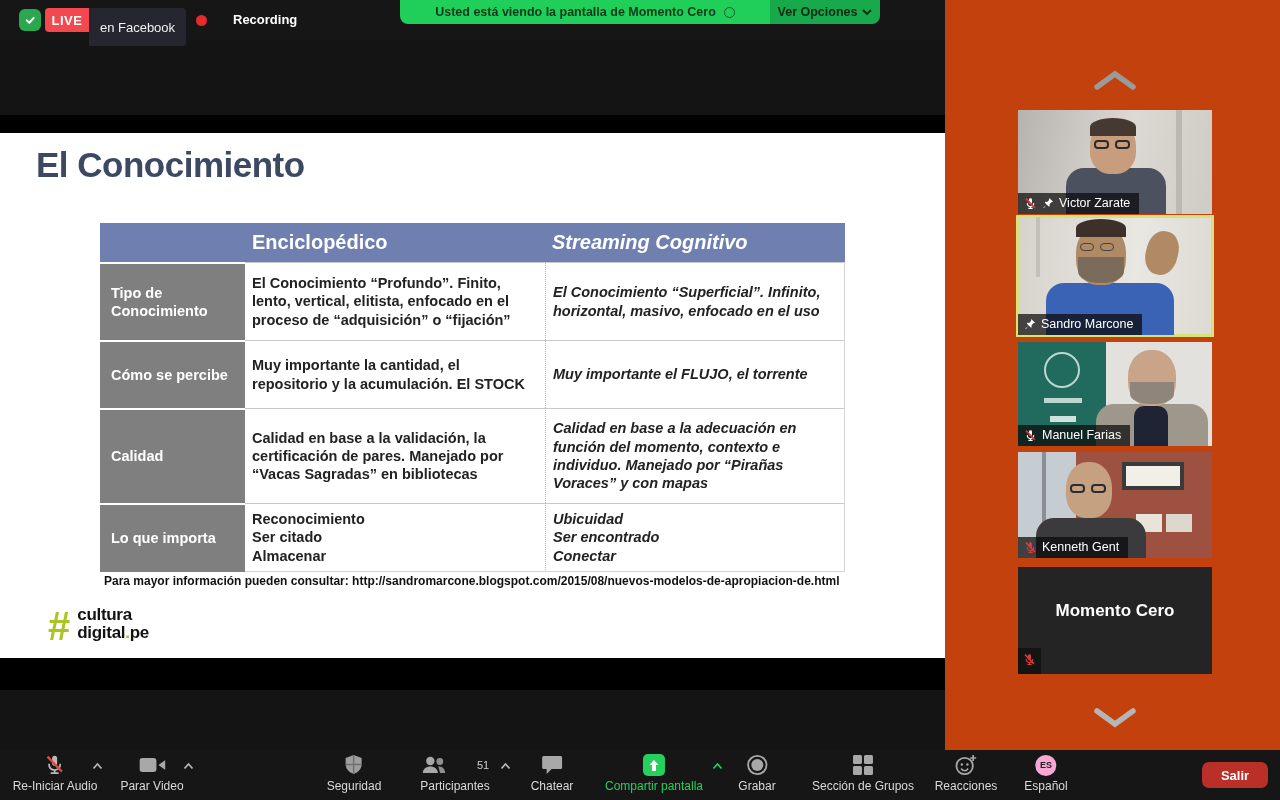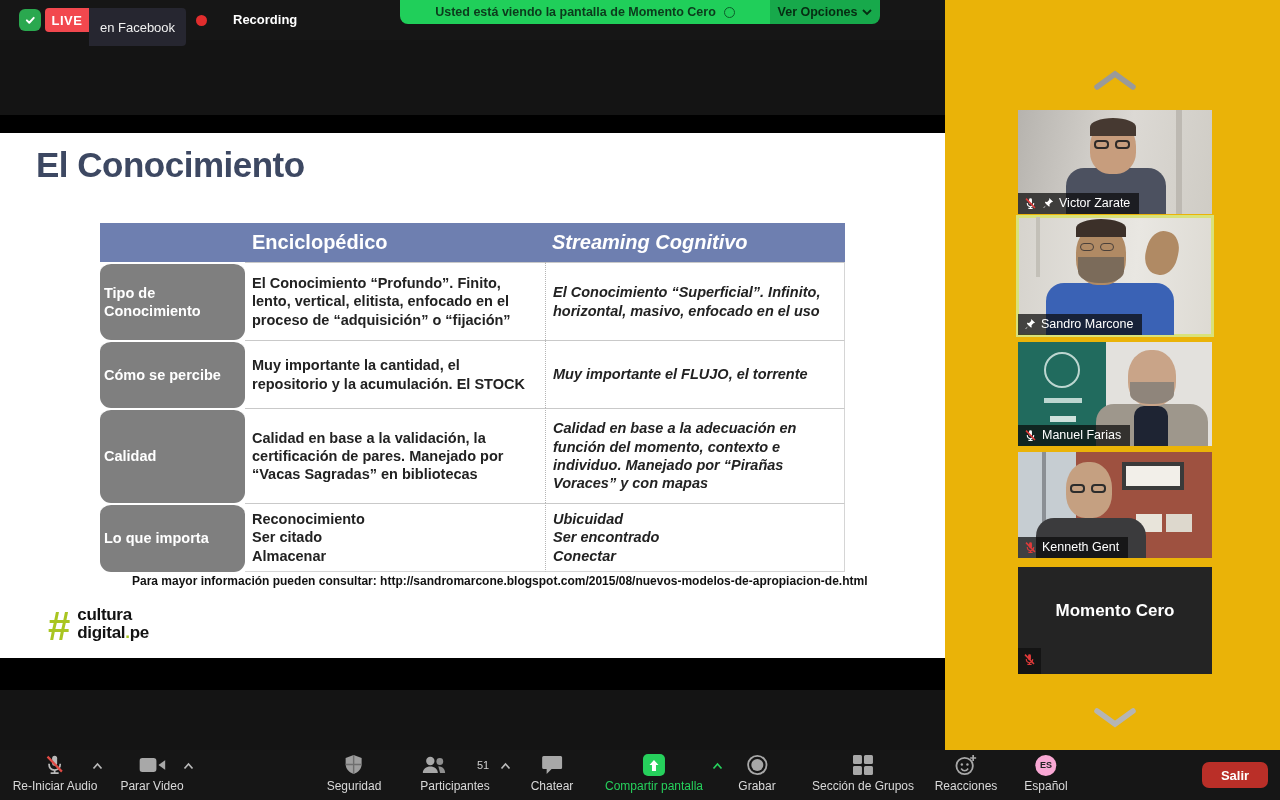--- a/index.html
+++ b/index.html
@@ -24,45 +24,45 @@
   .share-wrap { position:absolute; left:0; top:115px; width:945px; height:575px; background:#000; }
   .slide { position:absolute; left:0; top:18px; width:945px; height:525px; background:#fff; }
   .slide-title { position:absolute; left:36px; top:12px; font-size:35px; font-weight:800; color:#3d4862; letter-spacing:-.5px; }
 
   .stable { position:absolute; left:100px; top:90px; width:745px; }
   .trow { display:grid; grid-template-columns:145px 300px 300px; }
   .thead { height:39px; background:#6e7fb0; }
   .thead .hcell { display:flex; align-items:center; padding-left:7px; color:#fff; font-size:20px; font-weight:bold; }
   .thead .hcell.italic { font-style:italic; }
   .tcell { font-size:14.5px; line-height:1.26; white-space:pre-line; display:flex; align-items:center; }
-  .tcell.label { background:#7f7f7f; color:#fff; font-weight:600; padding:6px 4px; border-top:2px solid #fff; font-size:14.5px;border-radius:11px; }
+  .tcell.label { background:#7f7f7f; color:#fff; font-weight:600; padding:6px 11px; border-top:2px solid #fff; font-size:14.5px; }
   .tcell.enc { background:#fff; color:#222; font-weight:bold; padding:6px 12px 6px 7px; border-top:1px solid #c9c9c9; }
   .tcell.str { background:#fff; color:#222; font-weight:bold; font-style:italic; padding:6px 10px 6px 7px; border-top:1px solid #c9c9c9; border-left:1px dotted #b5b5b5; border-right:1px solid #d5d5d5; }
   .trow.last .enc, .trow.last .str { border-bottom:1px solid #d5d5d5; }
 
-  .footer-note { position:absolute; left:104px; top:441px; font-size:12px; font-weight:bold; color:#111;margin-left:28px; }
+  .footer-note { position:absolute; left:104px; top:441px; font-size:12px; font-weight:bold; color:#111; }
 
   .logo { position:absolute; left:48px; top:473px; display:flex; align-items:flex-start; gap:7px; }
   .logo-hash { color:#a9c521; font-size:40px; font-weight:800; line-height:.8; margin-top:4px; }
   .logo-text { font-size:17px; font-weight:800; color:#121212; line-height:1.05; letter-spacing:-.3px; }
   .logo-dot { color:#a9c521; }
 
   .annot { position:absolute; left:5px; top:531px; display:flex; gap:8px; align-items:center; }
   .annot svg { display:block; }
 
   .cursor { position:absolute; left:66px; top:526px; }
 
   .bottom-black { position:absolute; left:0; top:543px; width:945px; height:32px; background:#000; }
 
   
   .divider { position:absolute; left:944px; top:386px; width:12px; height:28px; cursor:col-resize; }
   .divider span { position:absolute; top:0; width:2.5px; height:27px; background:#fff; }
 
   
-  .sidebar { position:absolute; left:945px; top:0; width:335px; height:750px; background:#eab308; }
+  .sidebar { position:absolute; left:945px; top:0; width:335px; height:750px; background:#c2410c; }
   .chev { position:absolute; left:146px; width:48px; height:24px; cursor:pointer; }
   .tile { position:absolute; left:73px; width:194px; height:104px; background:#222; overflow:hidden; }
   .tile .namebar { position:absolute; left:0; bottom:0; background:rgba(10,10,10,.72); color:#fff; font-size:12.5px; padding:3px 9px 4px 6px; display:flex; align-items:center; gap:5px; }
   .tile.active { outline:3px solid #d9e27a; outline-offset:-1px; }
   .micbadge { position:absolute; left:0; bottom:0; background:rgba(10,10,10,.6); padding:4px 5px; }
 
   
   .head { position:absolute; border-radius:46% 46% 42% 42%; }
   .torso { position:absolute; border-radius:18px 18px 0 0; }
 

